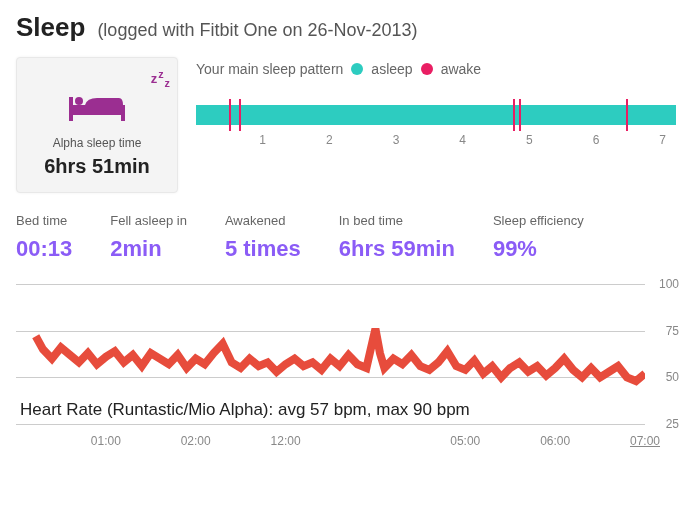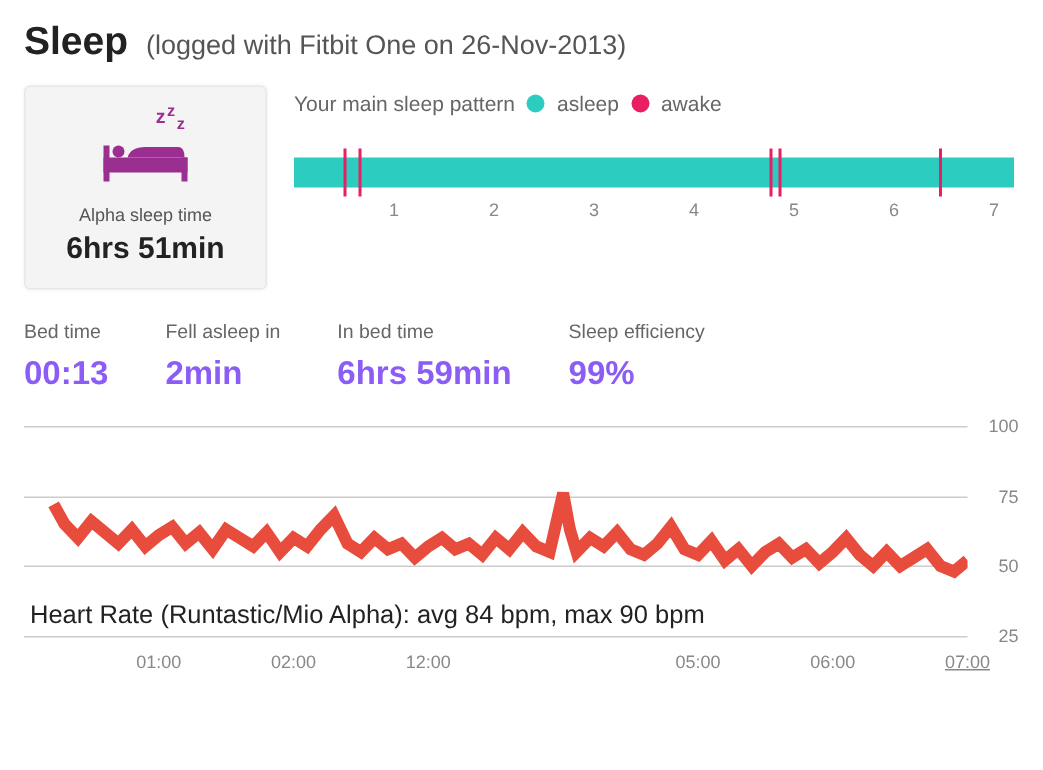--- a/index.html
+++ b/index.html
@@ -1,21 +1,21 @@
 <!DOCTYPE html>
 <html><head>
 <meta charset="utf-8">
 <style>
   body{margin:0;font-family:Arial,Helvetica,sans-serif;background:#fff;color:#333;font-size:14px}
   .wrap{width:695px;padding:12px 16px 0;box-sizing:border-box}
   h1{font-size:26px;font-weight:600;color:#222;margin:0 0 14px;display:flex;align-items:baseline;gap:12px}
   h1 .sub{font-size:18px;font-weight:400;color:#555}
   .row1{display:flex;gap:18px;margin-bottom:20px}
   .card{background:#f4f4f4;border:1px solid #e8e8e8;border-radius:4px;width:148px;padding:10px 6px 14px;text-align:center;box-shadow:0 0 3px rgba(0,0,0,.06)}
-  .zzz{font-size:13px;color:#9b2e91;font-weight:bold;text-align:center;margin-left:34px;letter-spacing:1px}
+  .zzz{font-size:13px;color:#9b2e91;font-weight:bold;text-align:right;margin-left:34px;letter-spacing:1px}
   .bed-icon{margin:2px auto 8px;width:60px;height:34px}
   .card-label{font-size:12px;color:#555;margin-bottom:5px}
   .card-value{font-size:20px;font-weight:bold;color:#222}
   .pattern{flex:1;padding-top:4px}
   .legend{font-size:14px;color:#666;display:flex;align-items:center;gap:8px}
   .dot{display:inline-block;width:12px;height:12px;border-radius:50%}
   .dot.asleep{background:#2dccc0}.dot.awake{background:#e91e63}
   .bar-wrap{margin-top:28px}
   .bar{position:relative;height:20px;background:#2dccc0;width:480px}
   .tick{position:absolute;top:-6px;width:2px;height:32px;background:#e91e63}
@@ -90,20 +90,24 @@
   <div class="stats" id="stats">
       <div class="stat">
         <div class="stat-label">Bed time</div>
         <div class="stat-value">00:13</div>
       </div>
       <div class="stat">
         <div class="stat-label">Fell asleep in</div>
         <div class="stat-value">2min</div>
       </div>
       <div class="stat">
+        <div class="stat-label">Awakened</div>
+        <div class="stat-value">5 times</div>
+      </div>
+      <div class="stat">
         <div class="stat-label">In bed time</div>
         <div class="stat-value">6hrs 59min</div>
       </div>
       <div class="stat">
         <div class="stat-label">Sleep efficiency</div>
         <div class="stat-value">99%</div>
       </div>
     </div>
 
   <div class="hr-chart">
@@ -115,21 +119,21 @@
       </div>
     <svg class="hr-line" id="hr-svg" preserveAspectRatio="none" viewBox="0 0 1000 1000">
         <path d="M31.4 373.3 L42.9 466.7 L57.1 533.3 L71.4 453.3 L85.7 506.7 L100.0 560.0 L114.3 493.3 L128.6 573.3 L142.9 520.0 L157.1 480.0 L171.4 560.0 L185.7 506.7 L200.0 586.7 L214.3 493.3 L228.6 533.3 L242.9 573.3 L257.1 506.7 L271.4 600.0 L285.7 533.3 L300.0 573.3 L314.3 493.3 L328.6 426.7 L342.9 560.0 L357.1 600.0 L371.4 533.3 L385.7 586.7 L400.0 560.0 L414.3 626.7 L428.6 573.3 L442.9 533.3 L457.1 586.7 L471.4 560.0 L485.7 613.3 L500.0 533.3 L514.3 586.7 L528.6 506.7 L542.9 573.3 L557.1 600.0 L571.4 320.0 L578.6 493.3 L585.7 600.0 L600.0 533.3 L614.3 573.3 L628.6 506.7 L642.9 586.7 L657.1 613.3 L671.4 560.0 L685.7 480.0 L700.0 586.7 L714.3 613.3 L728.6 546.7 L742.9 640.0 L757.1 586.7 L771.4 666.7 L785.7 600.0 L800.0 560.0 L814.3 626.7 L828.6 586.7 L842.9 653.3 L857.1 600.0 L871.4 533.3 L885.7 613.3 L900.0 666.7 L914.3 600.0 L928.6 666.7 L942.9 626.7 L957.1 586.7 L971.4 666.7 L985.7 693.3 L1000.0 640.0 " fill="none" stroke="#e74c3c" stroke-width="8" vector-effect="non-scaling-stroke"></path>
       </svg>
     <div class="hr-ylabels" id="hr-ylabels">
         <div class="hr-ylbl" style="top: 100%;">25</div>
         <div class="hr-ylbl" style="top: 66.6667%;">50</div>
         <div class="hr-ylbl" style="top: 33.3333%;">75</div>
         <div class="hr-ylbl" style="top: 0%;">100</div>
       </div>
-    <div class="hr-caption">Heart Rate (Runtastic/Mio Alpha): avg 84 bpm, max 90 bpm</div>
+    <div class="hr-caption">Heart Rate (Runtastic/Mio Alpha): avg 57 bpm, max 90 bpm</div>
     <div class="hr-xaxis" id="hr-xaxis">
         <div class="hr-xlbl" style="left: 14.2857%;">01:00</div>
         <div class="hr-xlbl" style="left: 28.5714%;">02:00</div>
         <div class="hr-xlbl" style="left: 42.8571%;">12:00</div>
         <div class="hr-xlbl" style="left: 57.1429%; margin-top: 20px;">04:00</div>
         <div class="hr-xlbl" style="left: 71.4286%;">05:00</div>
         <div class="hr-xlbl" style="left: 85.7143%;">06:00</div>
         <div class="hr-xlbl" style="left: 100%; text-decoration: underline;">07:00</div>
       </div>
   </div>

